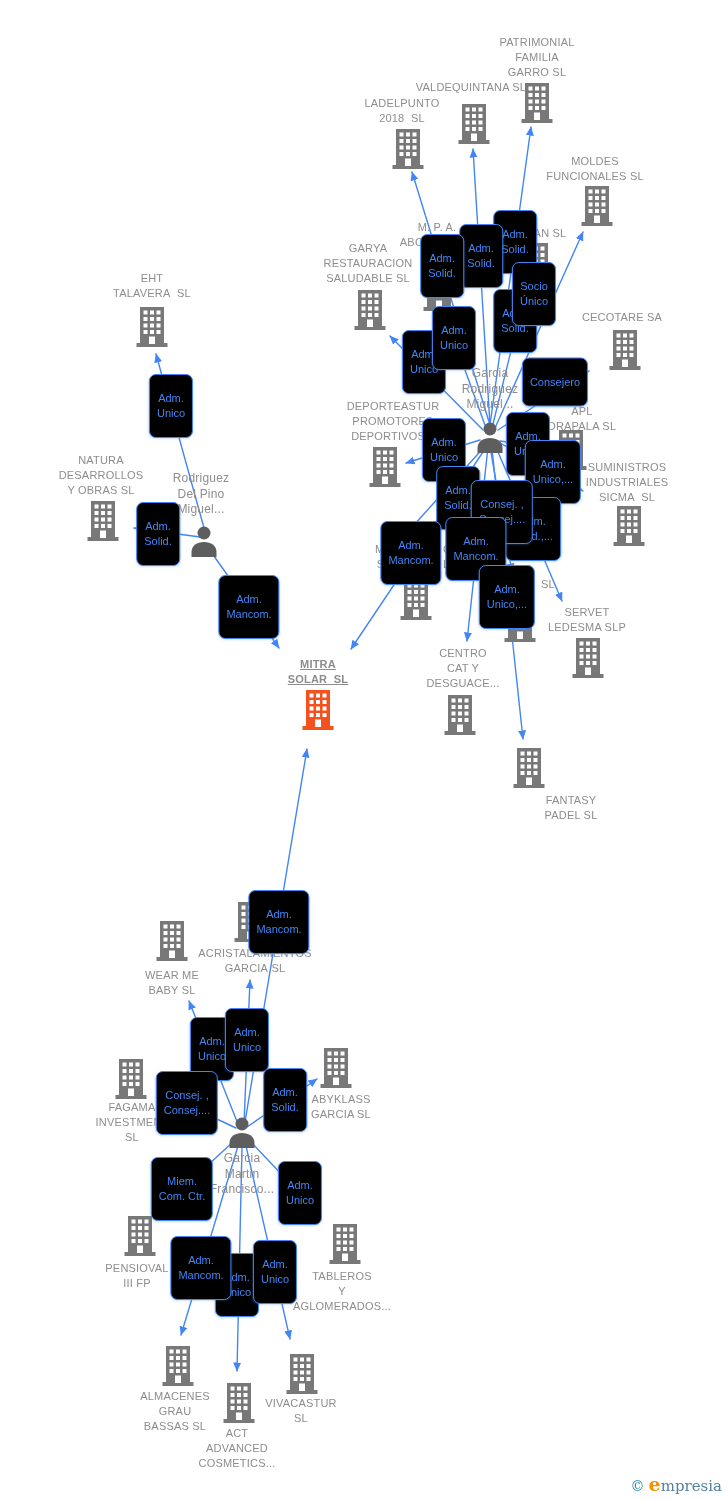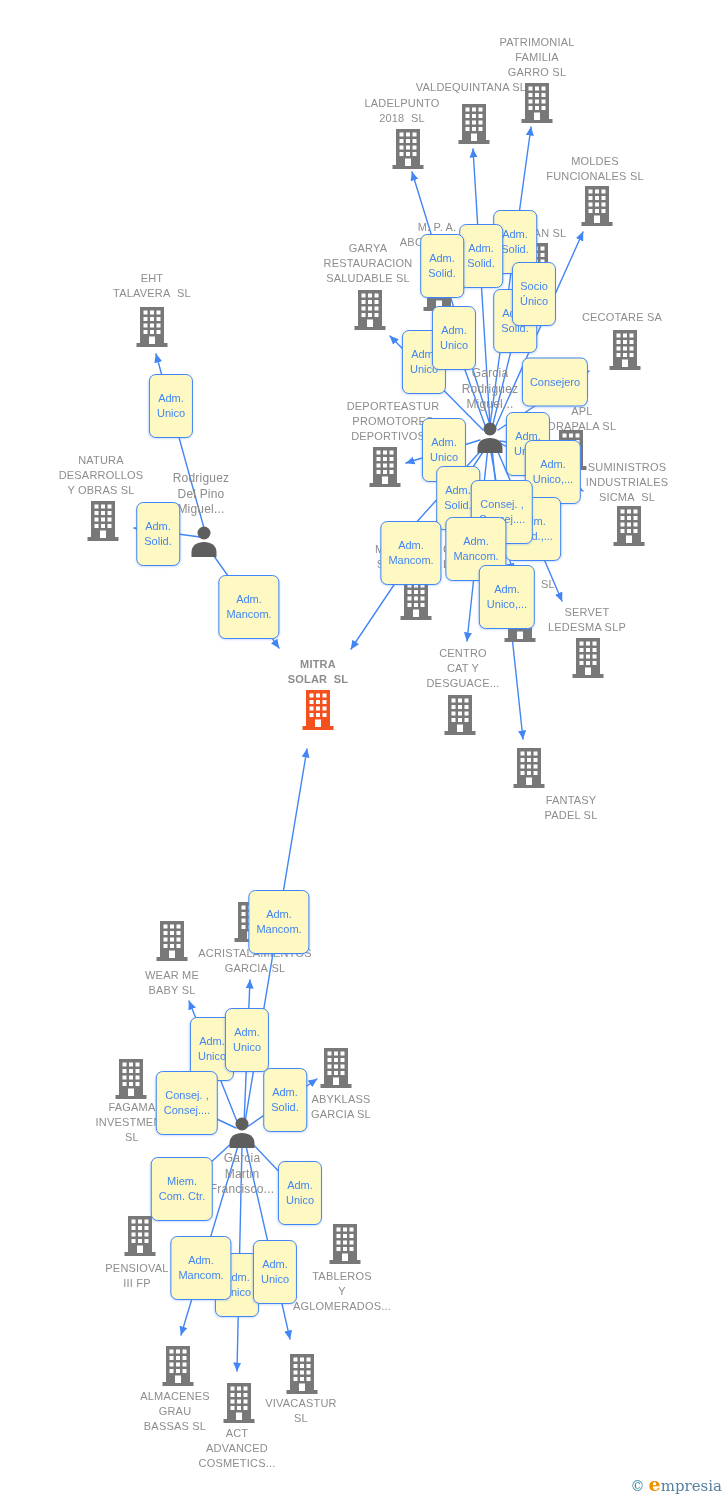--- a/index.html
+++ b/index.html
@@ -10,28 +10,28 @@
     background:#fff;
   }
   #edges{position:absolute;left:0;top:0;z-index:1;}
   #edges line{stroke:var(--edge);stroke-width:1.4;stroke-linecap:round;}
   #ah-path{fill:var(--edge);}
   .node-label{
     position:absolute;z-index:2;transform:translateX(-50%);
     text-align:center;font-size:11px;line-height:15px;letter-spacing:.2px;
     color:var(--label);white-space:pre-line;cursor:pointer;
   }
-  .node-label.hl{font-weight:700;}
+  .node-label.hl{font-weight:700;text-decoration:underline;}
   .person-label{font-size:12px;line-height:15.5px;z-index:3;}
   .building{position:absolute;z-index:2;color:var(--building);cursor:pointer;}
   .building.hl{color:var(--highlight);}
   .person-icon{position:absolute;z-index:3;color:var(--person);cursor:pointer;}
   .badge{
     position:absolute;z-index:4;transform:translate(-50%,-50%);
-    background:#fef9c3;border:1.5px solid var(--badge_border);border-radius:7px;
+    background:#000000;border:1.5px solid var(--badge_border);border-radius:7px;
     color:var(--badge_text);font-size:11px;line-height:15px;
     padding:16px 7px;text-align:center;white-space:pre;
     box-shadow:0 1px 2px rgba(66,133,244,.25);
   }
   .logo{
     position:absolute;right:6px;bottom:5px;z-index:5;
     font-family:"DejaVu Serif", serif;font-size:15px;text-align:right;
   }
   .logo .c{color:var(--logo_c);font-size:14px;margin-right:4px;}
   .logo .e{color:var(--logo_e);font-size:19px;font-weight:bold;}

